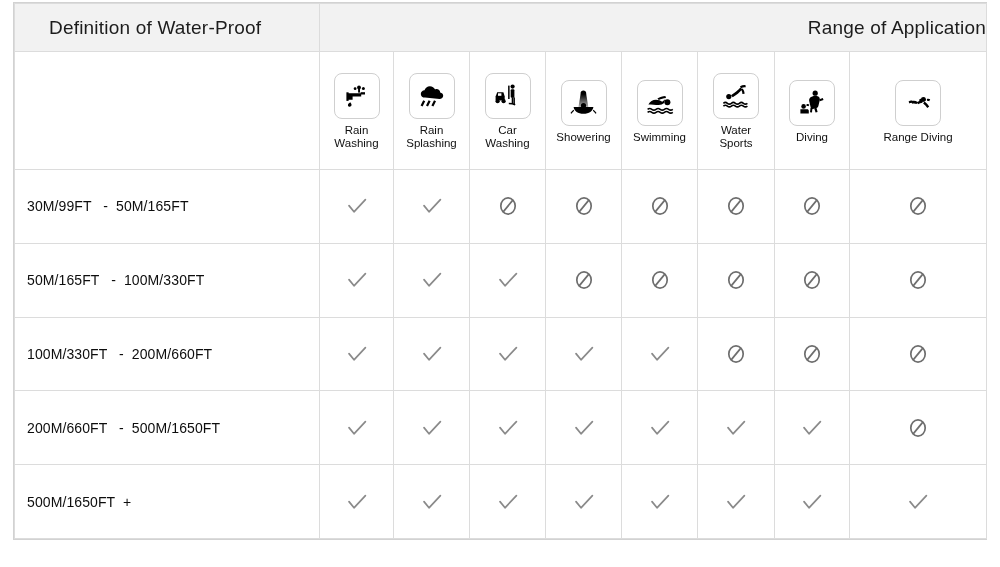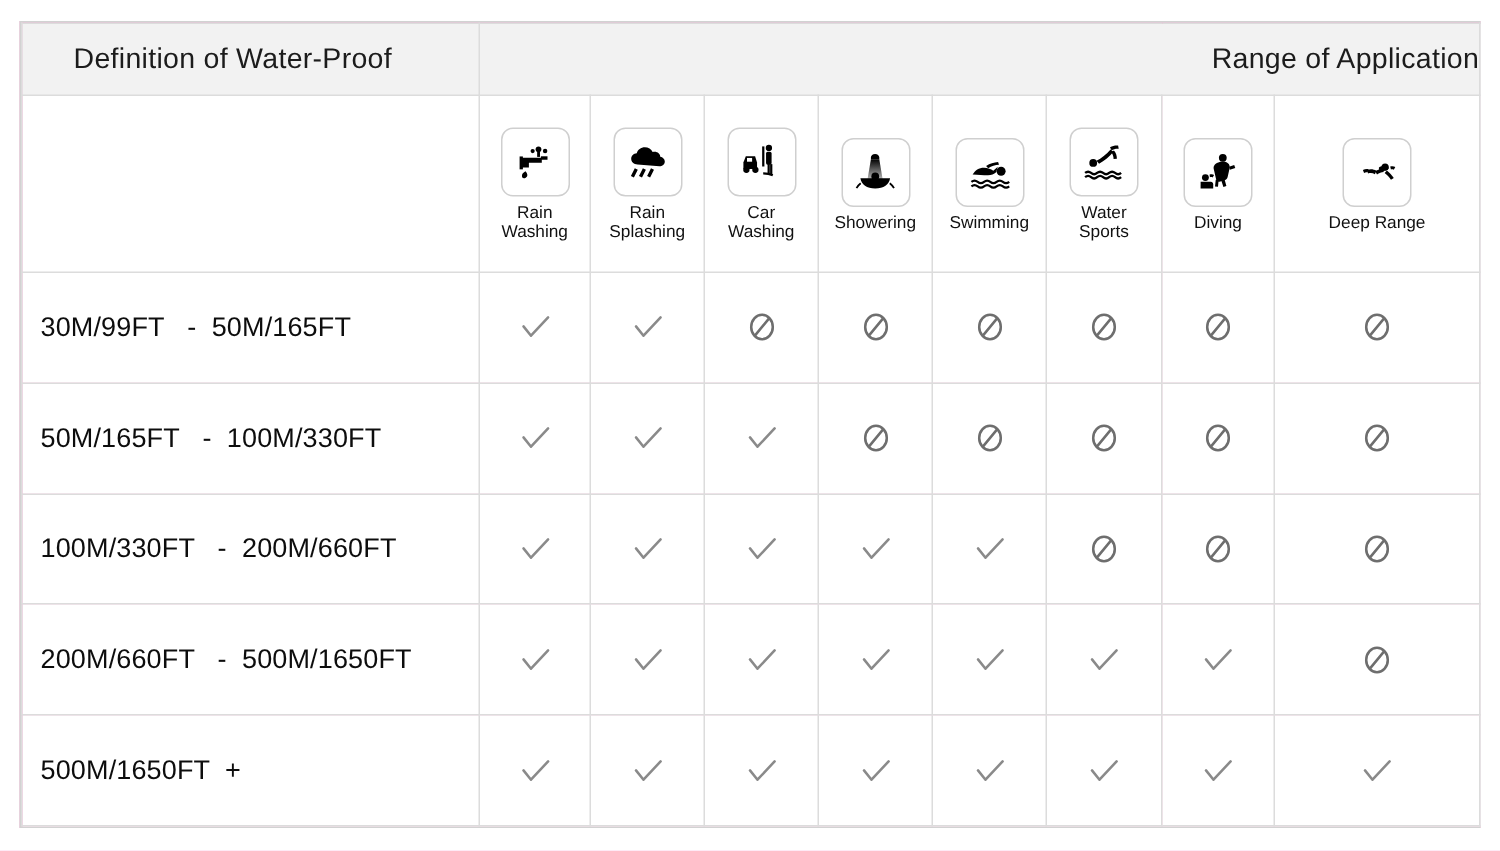--- a/index.html
+++ b/index.html
@@ -11,26 +11,26 @@
     width: 1000px;
     height: 567px;
     font-family: "Liberation Sans", sans-serif;
     color: #1a1a1a;
     overflow: hidden;
   }
 
   .sheet {
     position: absolute;
     left: 13px;
-    top: 14px;
+    top: 2px;
     width: 974px;
     height: 538px;
     box-sizing: border-box;
     border: 1px solid #d2d2d2;
-    background: #f9a8d4;
+    background: #404040;
   }
 
   table.wr {
     border-collapse: collapse;
     table-layout: fixed;
     width: 100%;
     height: 100%;
   }
   table.wr td {
     border: 1px solid #dcdcdc;
@@ -84,21 +84,21 @@
     text-align: center;
     white-space: pre-line;
   }
   .corner { background: #ffffff; }
 
   
   .datarow { height: 72px; }
   .rowlabel {
     text-align: left;
     padding-left: 12px !important;
-    font-size: 18px;
+    font-size: 14px;
     color: #0d0d0d;
     white-space: pre;
     letter-spacing: .1px;
   }
   .mark {
     text-align: center;
   }
   .mark svg { display: block; margin: 0 auto; }
 </style>
 </head>
@@ -241,21 +241,21 @@
             <svg width="32" height="30" viewBox="0 0 32 30">
               <circle cx="21.4" cy="11.4" r="2.4" fill="#000"></circle>
               <rect x="17.3" y="10.4" width="6.4" height="3.4" rx="1.1" fill="#000" transform="rotate(-17 20.5 12.1)"></rect>
               <path d="M9.6 13.2c2.2-.6 4.2-.4 6 .7l-1 2.2c-1.5-.8-3-.9-4.6-.4z" fill="#000"></path>
               <path d="M14.8 14.2c1.6-1 3.4-1.6 5.2-1.8l.5 2.3c-1.6.2-3.1.7-4.5 1.6z" fill="#000"></path>
               <path d="M6.6 13.4c1.3-.8 2.6-1 3.8-.6l-.7 2.2c-.8-.2-1.6-.1-2.3.4z" fill="#000"></path>
               <path d="M22.6 13.6c1.8 1.4 3.3 3.1 4.6 5l-1.9 1.3c-1.2-1.8-2.6-3.3-4.2-4.5z" fill="#000"></path>
               <path d="M24.8 11c1.3-.4 2.4-.3 3.4.3l-1 1.9c-.6-.3-1.2-.4-1.9-.2z" fill="#000"></path>
             </svg>
           </div>
-          <div class="icon-label">Deep Range</div>
+          <div class="icon-label">Range Diving</div>
         </td>
       </tr>
 
     <tr class="datarow">
           <td class="rowlabel">30M/99FT   -  50M/165FT</td>
           <td class="mark">
             <svg width="26" height="26" viewBox="0 0 26 26" aria-hidden="true">
               <path d="M5 12.6l5 6.2L21.4 6.6" fill="none" stroke="#8a8a8a" stroke-width="1.7" stroke-linecap="round" stroke-linejoin="round"></path>
             </svg>
           </td>

